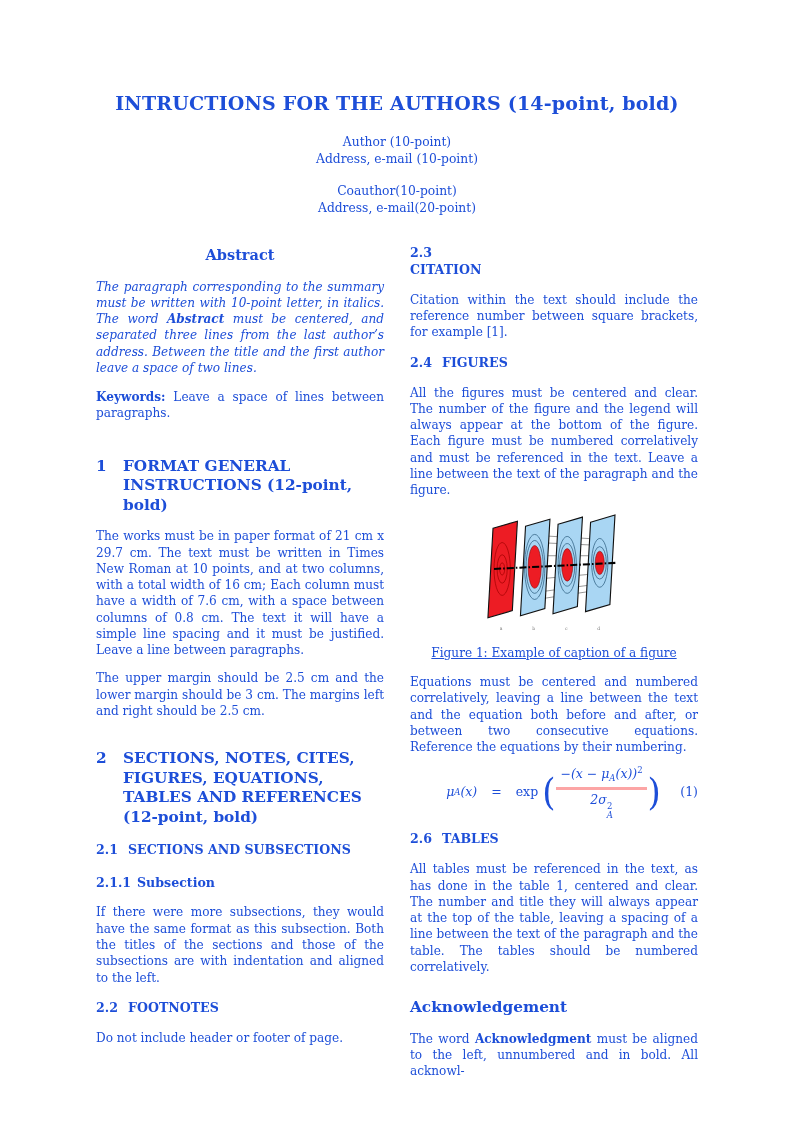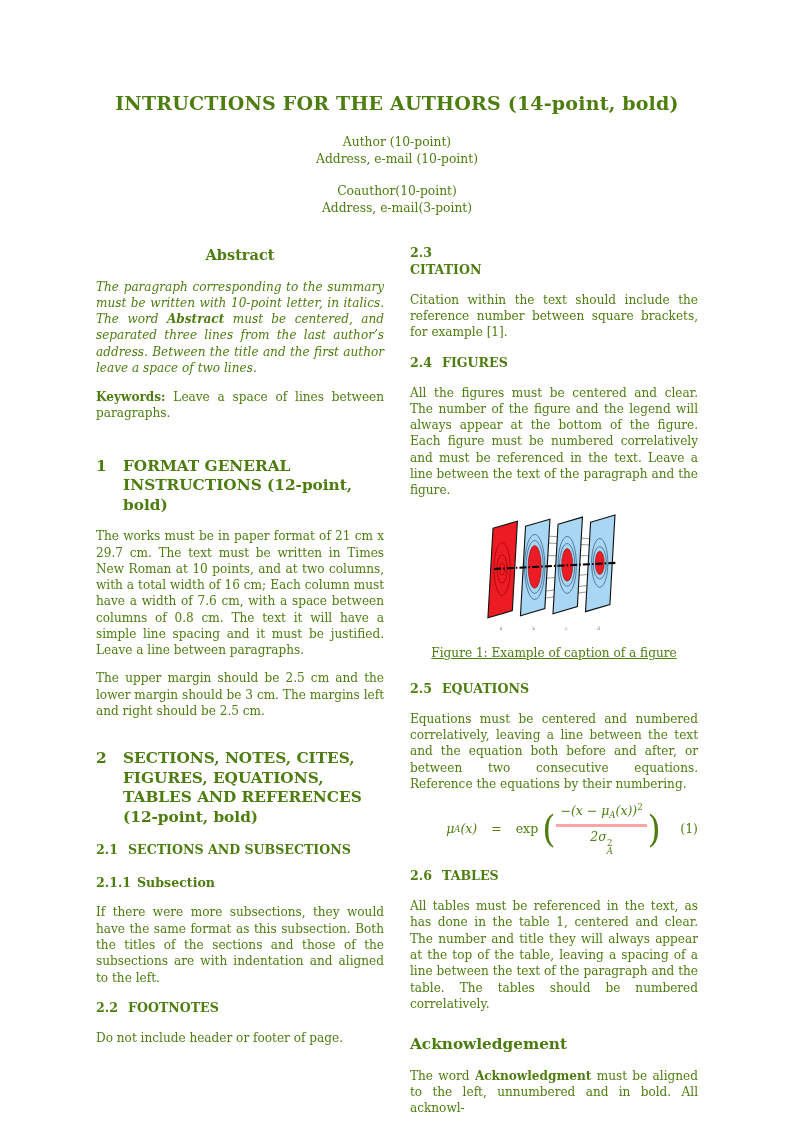--- a/index.html
+++ b/index.html
@@ -1,20 +1,20 @@
 <!DOCTYPE html>
 <html><head>
 <meta charset="utf-8">
 <style>
   html,body{margin:0;padding:0;background:#e8e8e8;}
   .page{
     position:relative;width:794px;height:1124px;margin:0 auto;
     background:#ffffff;overflow:hidden;
     font-family:"DejaVu Serif","Liberation Serif",serif;
-    color:#4d7c0f;
+    color:#1d4ed8;
   }
   .title{
     position:absolute;left:0;top:92px;width:100%;
     text-align:center;font-size:19px;font-weight:bold;letter-spacing:.2px;
   }
   .authors{position:absolute;left:0;top:134px;width:100%;text-align:center;font-size:12.3px;line-height:1.38;}
   .author-block{margin-bottom:15px;}
   .col{position:absolute;top:245px;font-size:12.1px;line-height:1.345;text-align:justify;}
   .col-left{left:96px;width:288px;}
   .col-right{left:410px;width:288px;}
@@ -62,21 +62,21 @@
 
   <div class="title">INTRUCTIONS FOR THE AUTHORS (14-point, bold)</div>
 
   <div class="authors">
     <div class="author-block">
       <div>Author (10-point)</div>
       <div>Address, e-mail (10-point)</div>
     </div>
     <div class="author-block">
       <div>Coauthor(10-point)</div>
-      <div>Address, e-mail(3-point)</div>
+      <div>Address, e-mail(20-point)</div>
     </div>
   </div>
 
   <div class="col col-left">
 
     <div class="abs-head">Abstract</div>
     <p class="italic"><span>The paragraph corresponding to the summary must be written with 10-point letter, in italics. The word </span><b>Abstract</b><span> must be centered, and separated three lines from the last author’s address. Between the title and the first author leave a space of two lines.</span></p>
     <p class="kw"><b>Keywords:</b><span> Leave a space of lines between paragraphs.</span></p>
 
     <div class="sec-head h1">
@@ -169,24 +169,20 @@
         <g font-size="4.5" text-anchor="middle" fill="#777777">
           <text x="23" y="118">a</text>
           <text x="55" y="118">b</text>
           <text x="87" y="118">c</text>
           <text x="119" y="118">d</text>
         </g>
       </svg>
       <div class="fig-caption">Figure 1: Example of caption of a figure</div>
     </div>
 
-    <div class="sec-head h2" style="margin-top:20px;">
-      <span class="num">2.5</span>
-      <span class="t">EQUATIONS</span>
-    </div>
     <p class="after-head">Equations must be centered and numbered correlatively, leaving a line between the text and the equation both before and after, or between two consecutive equations. Reference the equations by their numbering.</p>
 
     <div class="eq-row">
       <span class="eq-main">
         <span>μ</span>
           <span class="ss-sub">A</span>
           <span>(x)</span>
         <span class="eq-rel">=</span>
         <span class="eq-exp rm">exp</span>
         <span class="paren">(</span>

